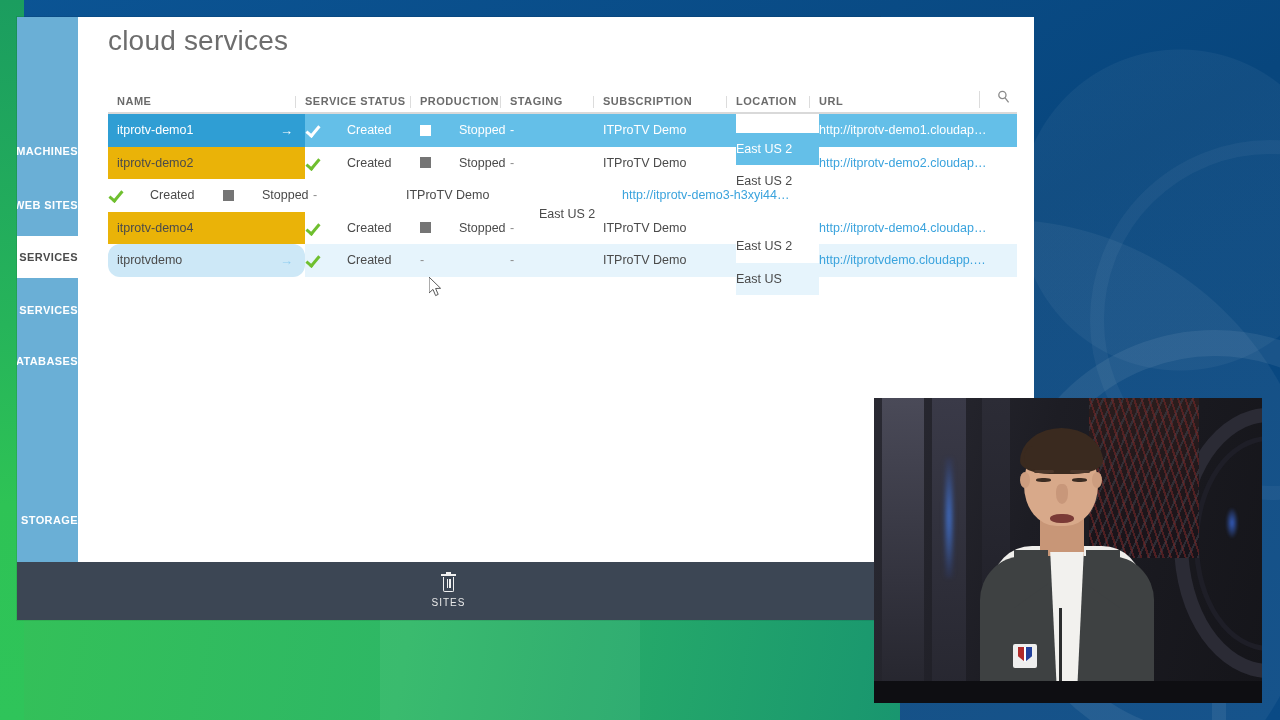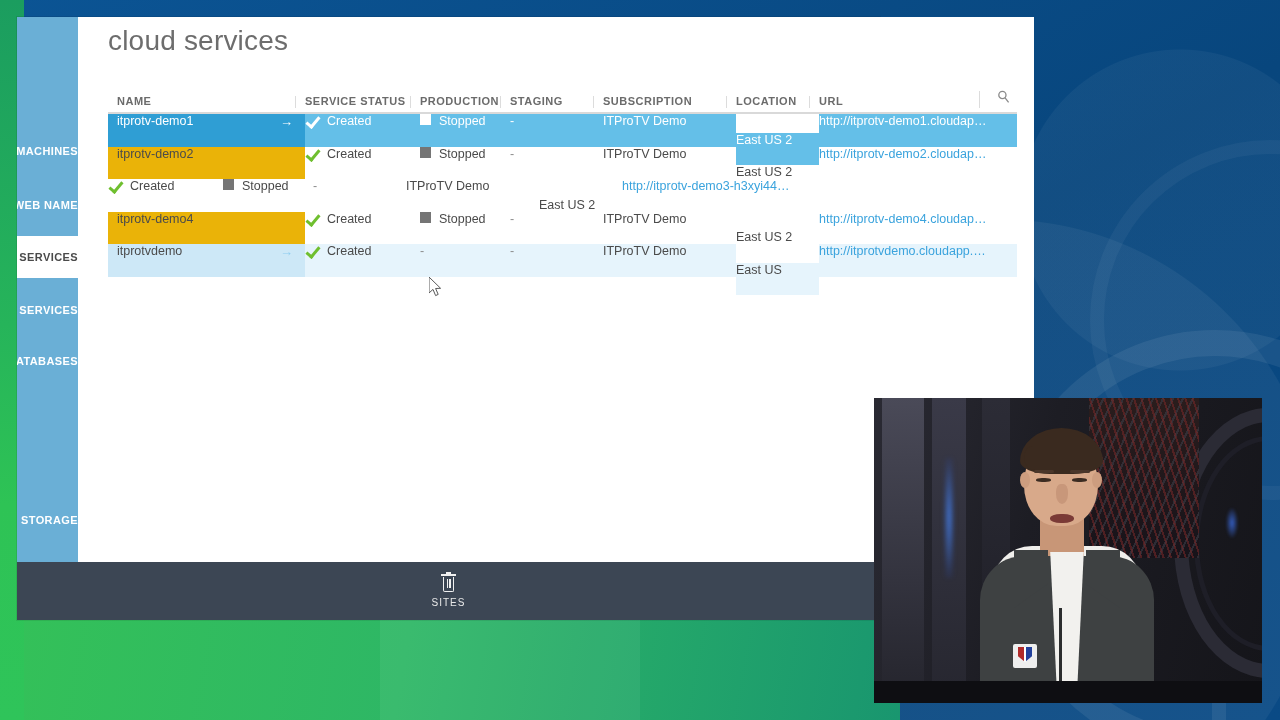--- a/index.html
+++ b/index.html
@@ -153,31 +153,31 @@
   }
 
   .grid-row {
     display: flex;
     height: 32.5px;
     align-items: center;
     font-size: 12.5px;
     color: #4a4a4a;
     position: relative;
   }
-  .grid-row .cell { display: flex; align-items: flex-start; height: 100%; }
+  .grid-row .cell { display: flex; align-items: center; height: 100%; gap: 20px; }
 
   
   .grid-row .cell.col-name {
     background: #eab308;
     justify-content: space-between;
     padding-right: 12px;
     font-weight: normal;
     color: #4b4b4b;
   }
-  .grid-row.hover .cell.col-name { background: #cde8f7; }
+  .grid-row.hover .cell.col-name { background: #cde8f7; border-radius: 12px; }
   .grid-row.hover .cell:not(.col-name) { background: #e6f4fc; }
   .grid-row.selected .cell.col-name { background: #2f9ed4; color: #ffffff; }
   .grid-row.selected .cell:not(.col-name) { background: #64bfe8; color: #ffffff; }
   .grid-row.selected a { color: #ffffff !important; }
 
   .row-arrow { color: #ffffff; font-size: 13px; font-weight: bold; }
   .grid-row.hover .row-arrow { color: #8fcdf0; }
   .grid-row.selected .row-arrow { color: #ffffff; }
   .row-arrow.hidden { visibility: hidden; }
 
@@ -438,21 +438,21 @@
   <div class="bg-green-tall"></div>
 
   <div id="portal-wide"></div>
   <div id="portal"></div>
 
   <div id="sidenav">
       <div class="nav-item" style="position: absolute; left: -61px; width: 122px; top: 114px; height: 40px;">
         <span>VIRTUAL MACHINES</span>
       </div>
       <div class="nav-item" style="position: absolute; left: -61px; width: 122px; top: 168px; height: 40px;">
-        <span>WEB NAME</span>
+        <span>WEB SITES</span>
       </div>
       <div class="nav-item active" style="position: absolute; left: -61px; width: 122px; top: 219px; height: 42px;">
         <span>CLOUD SERVICES</span>
       </div>
       <div class="nav-item" style="position: absolute; left: -61px; width: 122px; top: 273px; height: 40px;">
         <span>MOBILE SERVICES</span>
       </div>
       <div class="nav-item" style="position: absolute; left: -61px; width: 122px; top: 324px; height: 40px;">
         <span>SQL DATABASES</span>
       </div>

